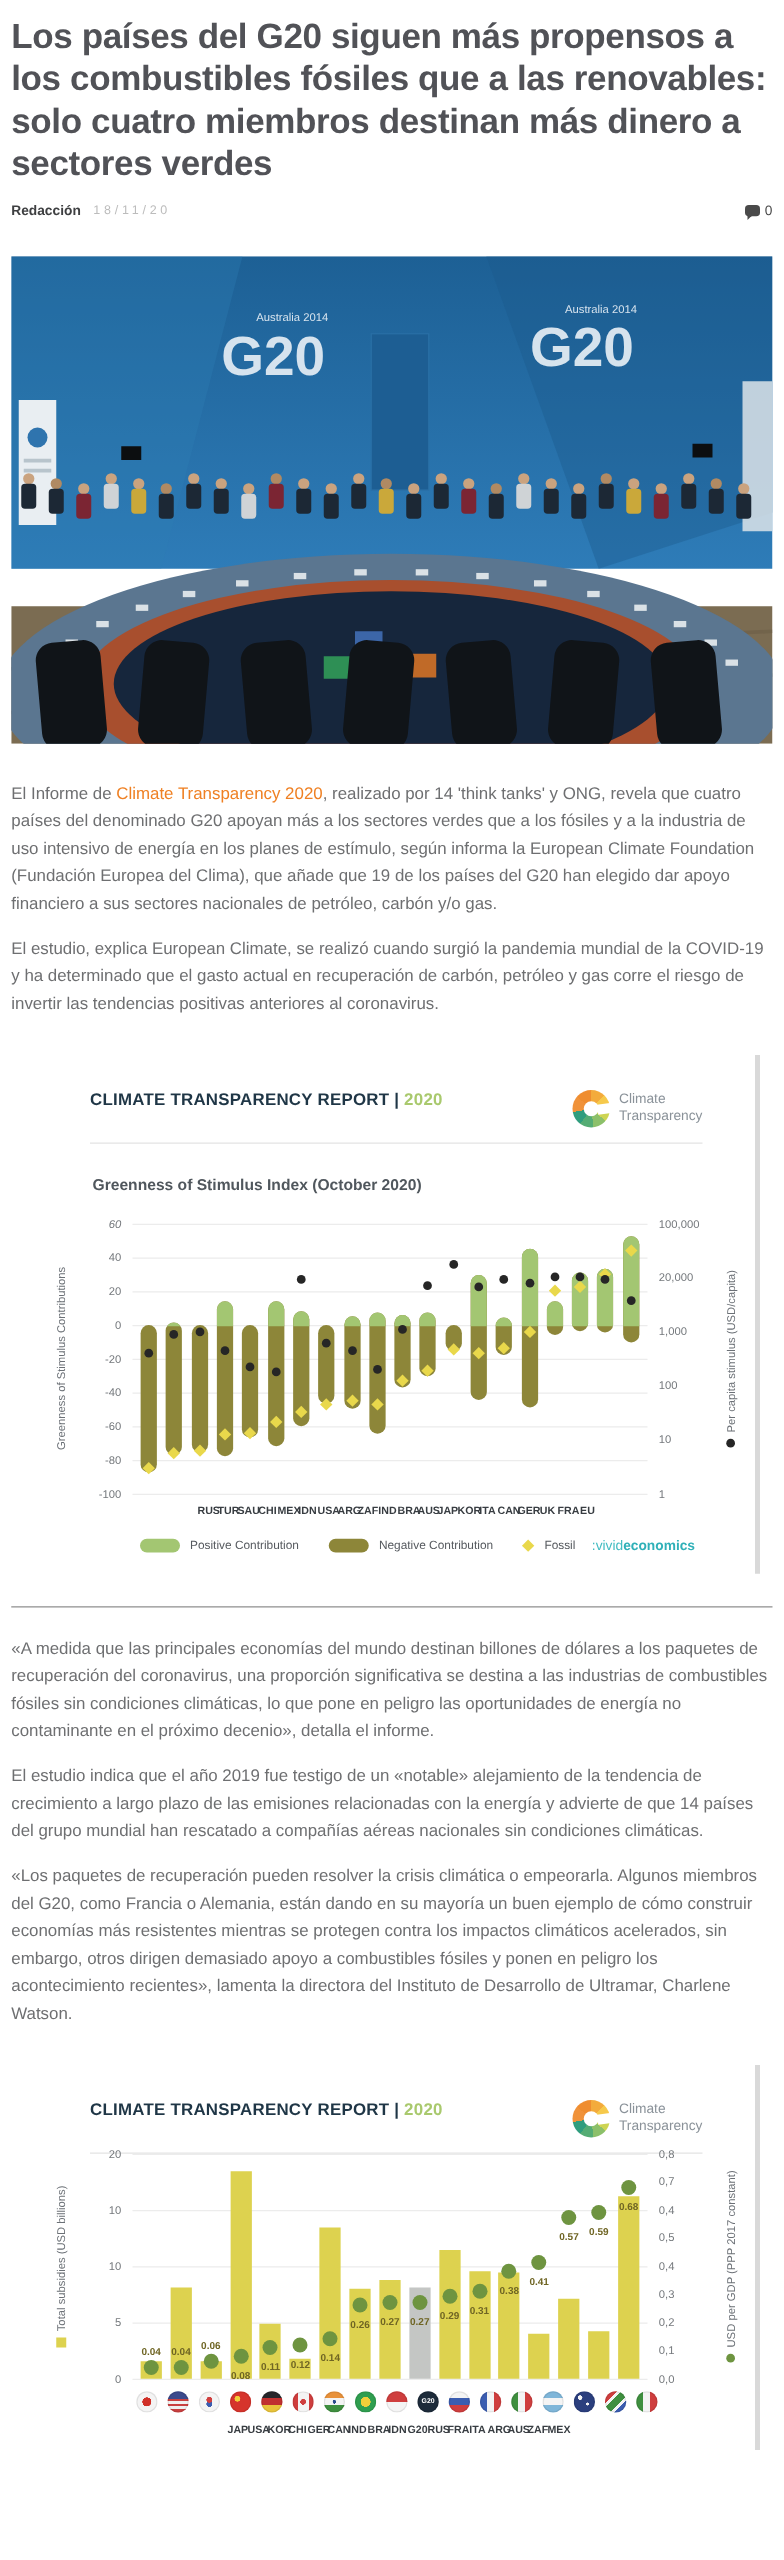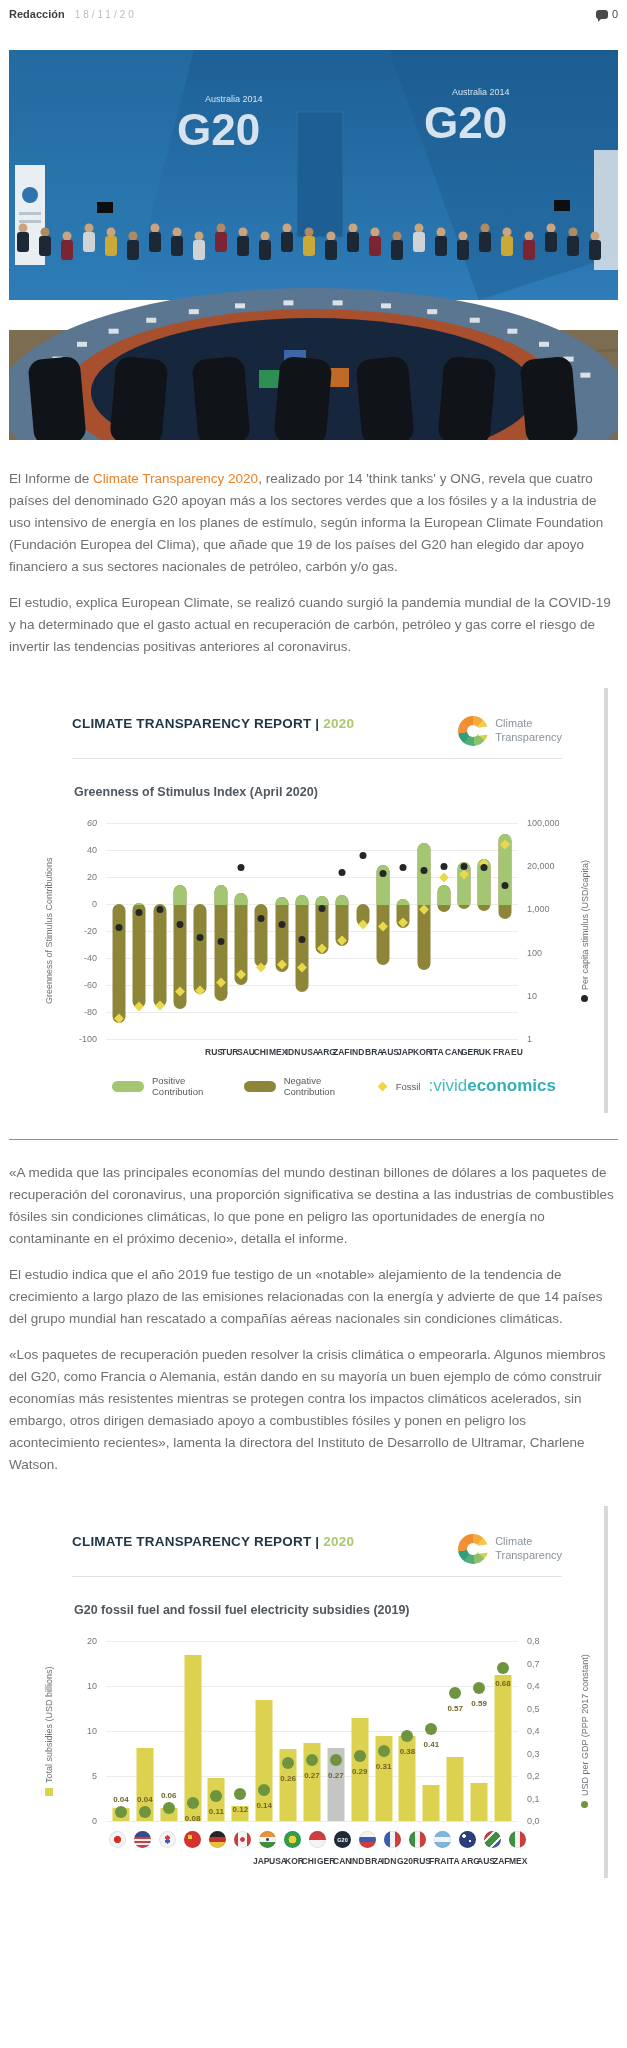--- a/index.html
+++ b/index.html
@@ -35,31 +35,31 @@
   .c-ytick.left{right:calc(100% + 9px);text-align:right;width:40px;}
   .c-ytick.right{left:calc(100% + 9px);text-align:left;width:44px;}
   .ylab{position:absolute;writing-mode:vertical-rl;transform:rotate(180deg);font-size:9px;color:#6b7076;
         display:flex;align-items:center;gap:5px;top:0;bottom:0;justify-content:center;}
   .ylab.left{left:-62px;}
   .ylab.right{right:-72px;}
   .mk-sq{width:8px;height:8px;background:#ddd24f;flex:none;}
   .mk-dot{width:7px;height:7px;border-radius:50%;flex:none;}
   .c-cols{position:absolute;inset:0;display:flex;justify-content:space-between;padding:0 3px;}
   .c-cell{position:relative;width:28px;height:100%;}
-  .c-xrow{display:flex;justify-content:flex-end;padding:0 3px;margin:8px 34px 0 36px;}
+  .c-xrow{display:flex;justify-content:center;padding:0 3px;margin:8px 34px 0 36px;}
   .c-xlabel{width:16px;text-align:center;font-size:8.5px;font-weight:bold;color:#383d42;}
   
   .c1-pill{position:absolute;left:50%;transform:translateX(-50%);width:13px;border-radius:7px;background:#8d8639;overflow:hidden;}
   .c1-pos{position:absolute;top:0;left:0;right:0;background:#a3c672;}
   .c1-diamond{position:absolute;left:50%;width:7px;height:7px;background:#e9d84b;transform:translateX(-50%) rotate(45deg);}
   .c1-dot{position:absolute;left:50%;width:7px;height:7px;border-radius:50%;background:#262626;transform:translateX(-50%);}
   .legend{display:flex;align-items:center;gap:8px;font-size:9.5px;color:#55595e;margin:18px 6px 4px 40px;}
   .lg-pill{width:32px;height:11px;border-radius:6px;flex:none;}
   .lg-diamond{width:7px;height:7px;background:#e9d84b;transform:rotate(45deg);flex:none;margin:0 2px;}
-  .credit{margin-left:auto;font-size:17px;color:#43bcc2;}
+  .credit{margin-left:auto;font-size:11px;color:#43bcc2;}
   .credit b{color:#2fb0b8;font-weight:bold;}
   
   .c2-bar{position:absolute;left:50%;transform:translateX(-50%);bottom:0;width:17px;background:#ddd24f;}
   .c2-bar.grey{background:#c4c6c4;}
   .c2-dot{position:absolute;left:50%;transform:translateX(-50%);width:12px;height:12px;border-radius:50%;background:#6e9440;}
   .c2-val{position:absolute;left:50%;transform:translateX(-50%);font-size:8px;font-weight:bold;color:#6f6524;white-space:nowrap;}
   .flag{width:17px;height:17px;border-radius:50%;margin:0 auto;box-shadow:0 0 0 1px rgba(0,0,0,.08) inset;
         display:flex;align-items:center;justify-content:center;font-size:5.5px;font-weight:bold;color:#fff;overflow:hidden;}
   .f-JAP{background:radial-gradient(circle at 50% 50%,#d03028 0 29%,#f4f4f4 31%);}
   .f-USA{background:linear-gradient(180deg,#3b4a8c 0 38%,#c94040 38% 48%,#f0f0f0 48% 58%,#c94040 58% 70%,#f0f0f0 70% 82%,#c94040 82%);}
@@ -80,20 +80,21 @@
   .f-MEX{background:linear-gradient(90deg,#3f8f3f 0 34%,#f4f4f4 34% 67%,#cf3e3e 67%);}
   .flagrow{display:flex;justify-content:space-between;padding:0 3px;margin:10px 34px 0 34px;}
   .flagcell{width:16px;}
   .source{font-size:9.5px;font-style:italic;color:#9ba1a8;margin:16px 0 4px 4px;}
   .sep{border:none;border-top:1px solid #8f8f8f;margin:4px 0 22px 0;}
 </style>
 </head>
 <body>
 
 <div class="wrap">
+  <h1>Los países del G20 siguen más propensos a los combustibles fósiles que a las renovables: solo cuatro miembros destinan más dinero a sectores verdes</h1>
 
   <div class="byline">
     <span class="author">Redacción</span>
     <span class="date">18/11/20</span>
     <span class="comments">
       <span class="bubble"></span>
       <span>0</span>
     </span>
   </div>
 
@@ -233,21 +234,21 @@
           <span>CLIMATE TRANSPARENCY REPORT |</span>
           <span class="ct-year">2020</span>
         </div>
         <div class="brand">
           <span class="brand-mark"></span>
           <span class="brand-txt">
             <span>Climate</span><br><span>Transparency</span>
           </span>
         </div>
       </div>
-      <div class="fig-title">Greenness of Stimulus Index (April 2020)</div>
+      <div class="fig-title">Greenness of Stimulus Index (October 2020)</div>
       <div class="plot-wrap" id="c1-plot" style="height:216px;">
         <div class="ylab left">
           <span>Greenness of Stimulus Contributions</span>
         </div>
         <div class="ylab right">
           <span class="mk-dot" style="background:#262626"></span>
           <span>Per capita stimulus (USD/capita)</span>
         </div>
       <div class="c-grid" style="top: 0px;"></div>
           <div class="c-ytick left" style="top: -5px; font-style: italic;">60</div>
@@ -454,21 +455,20 @@
           <span>CLIMATE TRANSPARENCY REPORT |</span>
           <span class="ct-year">2020</span>
         </div>
         <div class="brand">
           <span class="brand-mark"></span>
           <span class="brand-txt">
             <span>Climate</span><br><span>Transparency</span>
           </span>
         </div>
       </div>
-      <div class="fig-title">G20 fossil fuel and fossil fuel electricity subsidies (2019)</div>
       <div class="plot-wrap" id="c2-plot" style="height:180px;">
         <div class="ylab left">
           <span class="mk-sq"></span>
           <span>Total subsidies (USD billions)</span>
         </div>
         <div class="ylab right">
           <span class="mk-dot" style="background:#6e9440"></span>
           <span>USD per GDP (PPP 2017 constant)</span>
         </div>
       <div class="c-grid" style="top: 0px;"></div>

